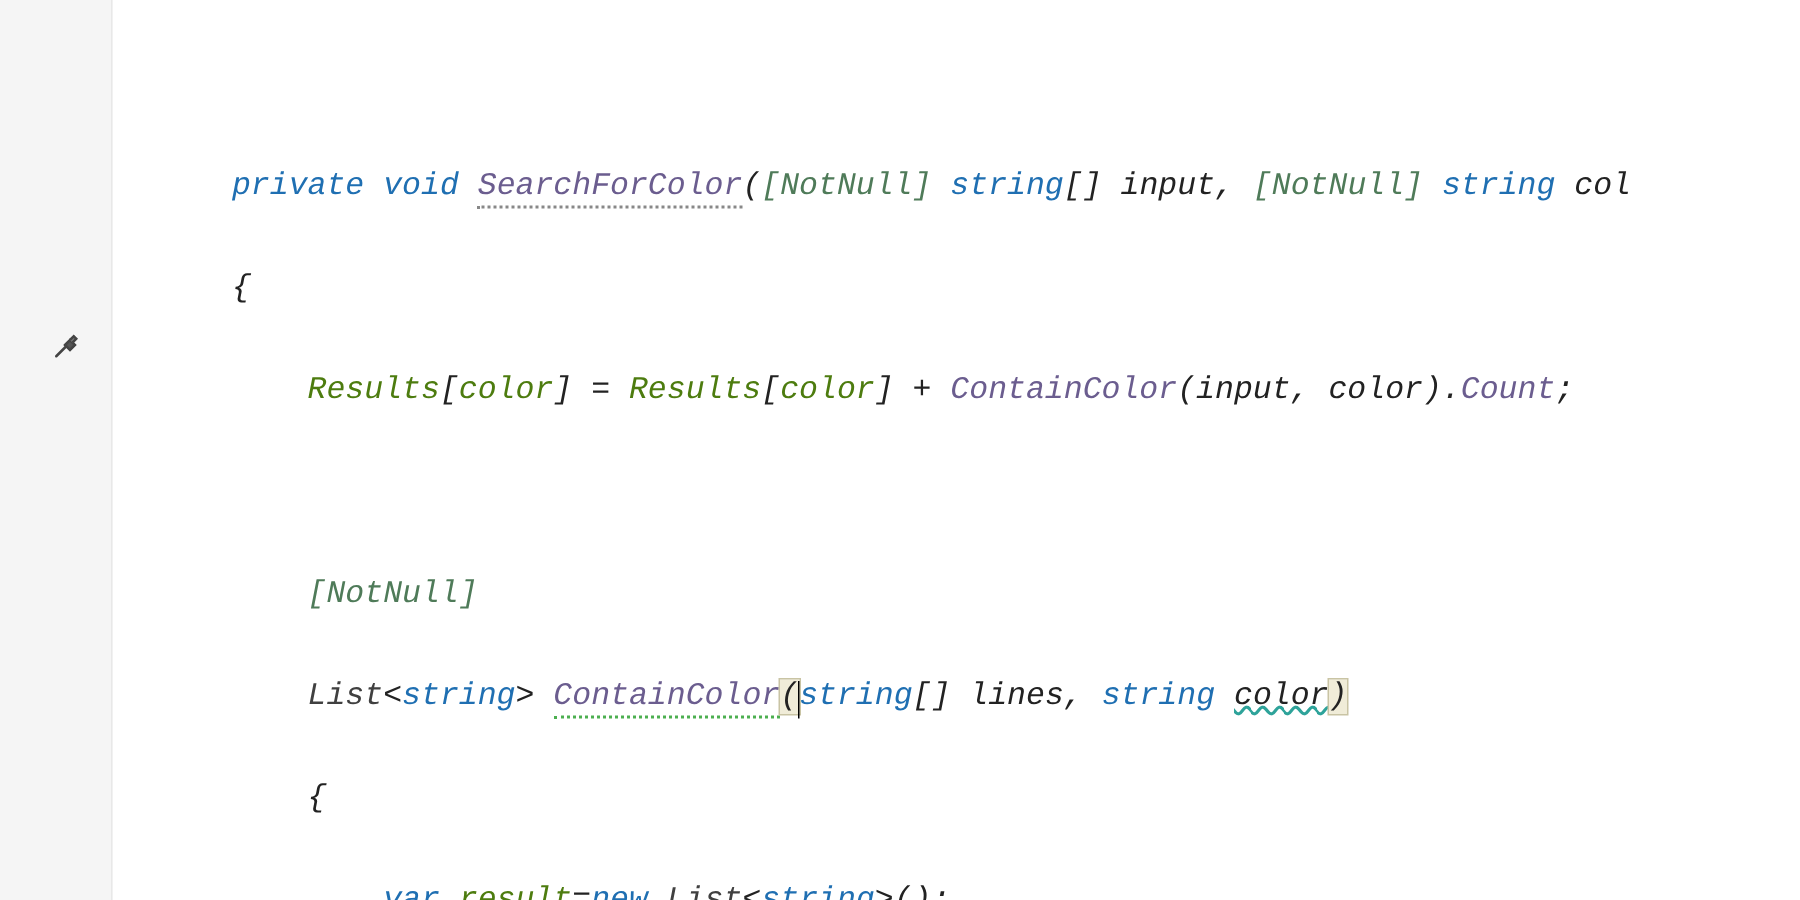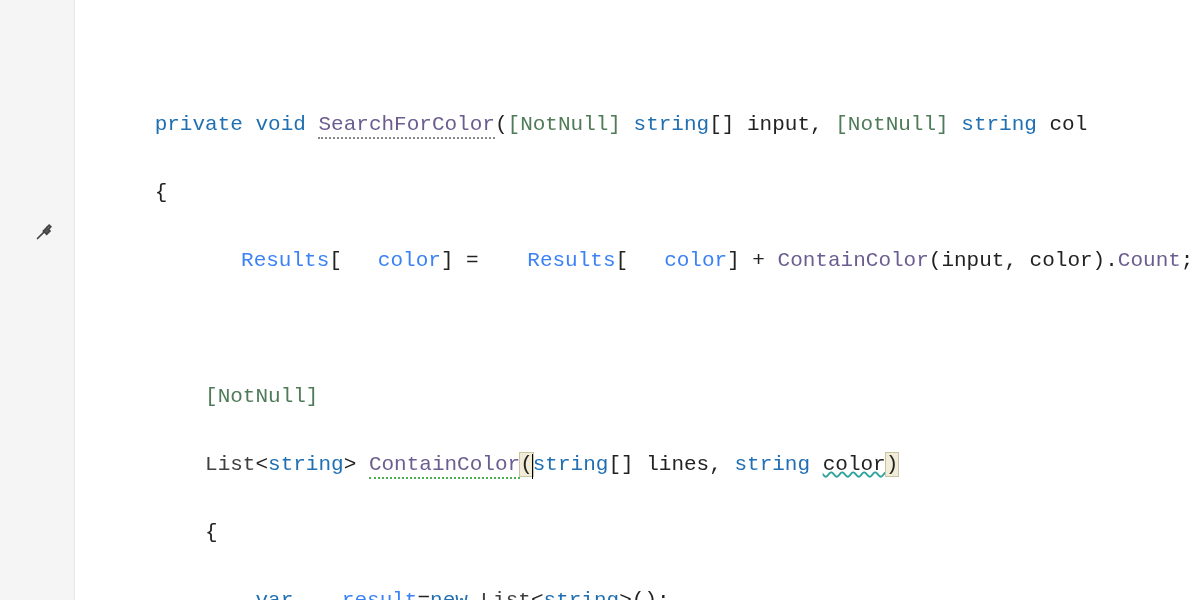--- a/index.html
+++ b/index.html
@@ -23,30 +23,31 @@
   .gutter-icon {
     position: absolute;
     left: 35px;
     color: #555;
   }
   .editor {
     flex: 1;
     padding: 0 0 0 4px;
     white-space: pre;
     overflow: hidden;
+    font-style: italic;
   }
   .code-content { padding-top: 40px; }
   .line { display: block; min-height: 1.62em; }
   .kw { color: #1f6fb2; }
   .mod { color: #1f6fb2; }
   .type { color: #404040; }
   .method { color: #6b5d8f; }
   .attr { color: #4f7b59; }
   .param { color: #222; }
-  .plain { color: #3b82f6; margin-left: 36px; }
+  .plain { color: #4d7c0f; }
   .punct { color: #222; }
   .dotted-green { border-bottom: 2px dotted #4caf50; padding-bottom: 1px; }
   .dotted-gray { border-bottom: 2px dotted #888; padding-bottom: 1px; }
   .wavy-teal {
     text-decoration-line: underline;
     text-decoration-style: wavy;
     text-decoration-color: #2ea39a;
     text-decoration-thickness: 2px;
   }
   .hl-box { background: #f0ecd8; outline: 1px solid #c9c4a4; }

